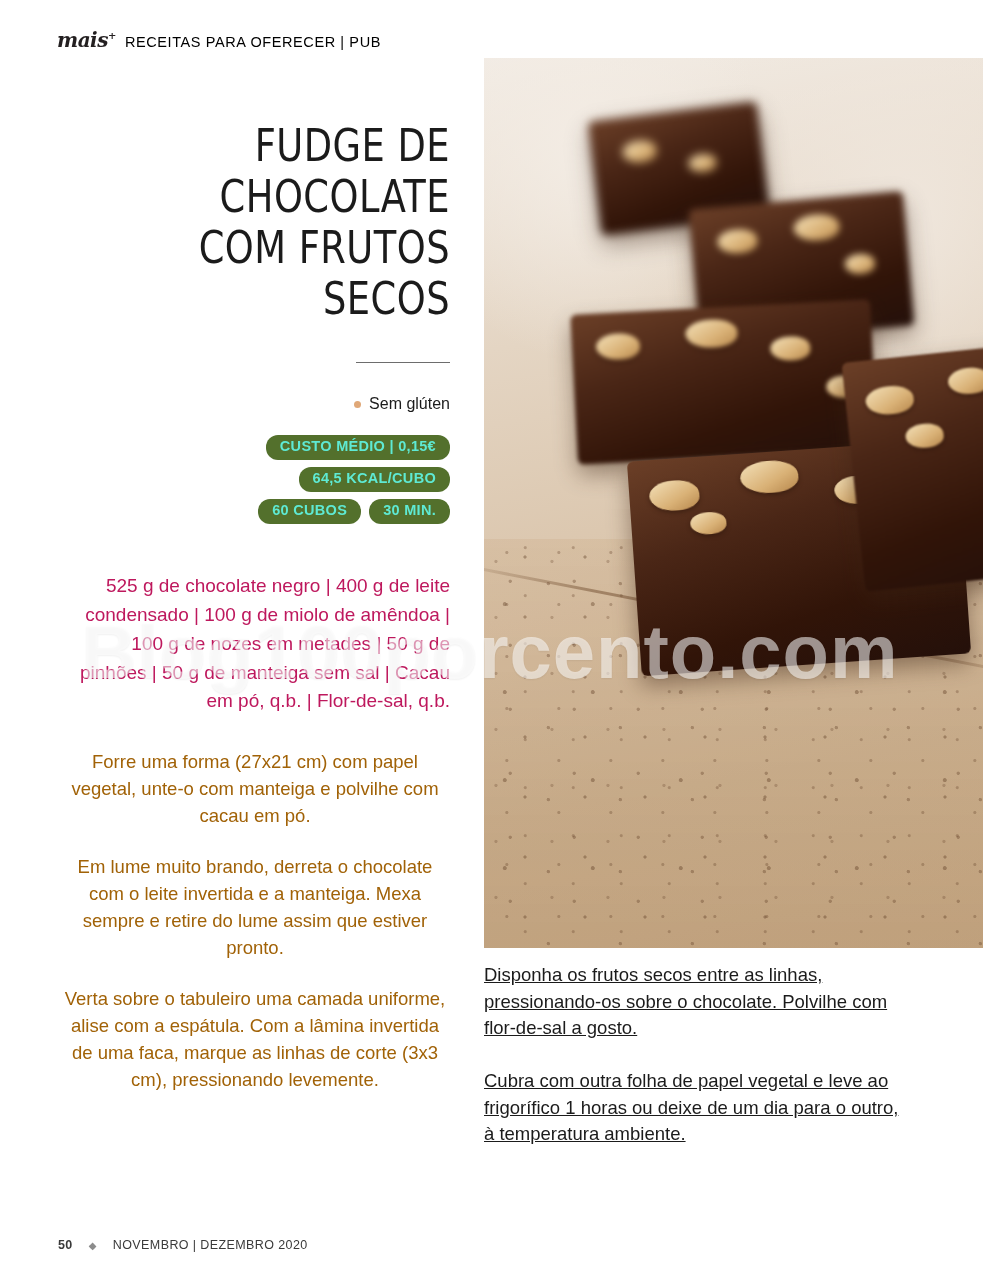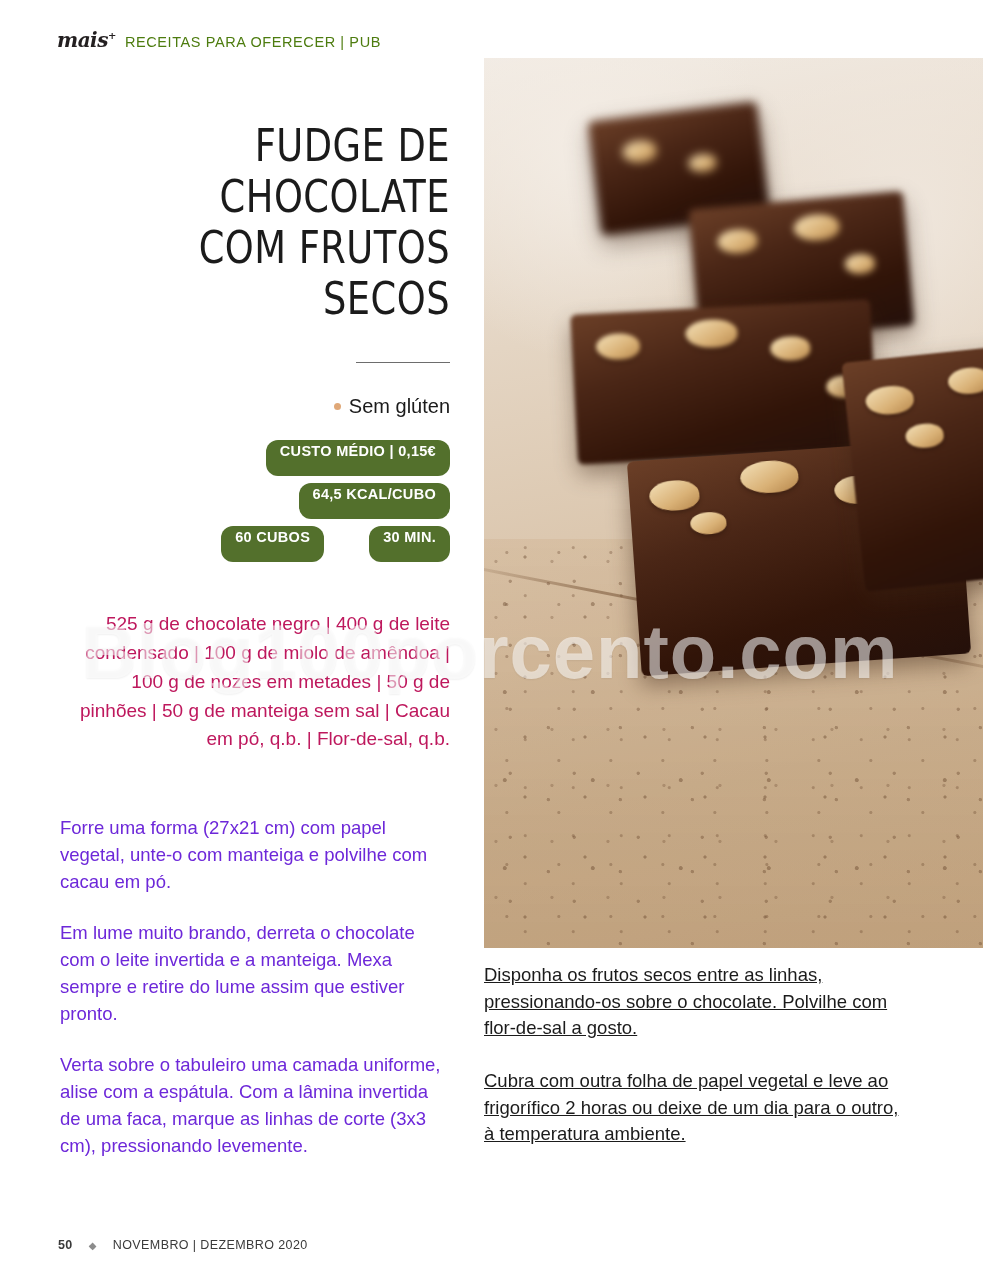--- a/index.html
+++ b/index.html
@@ -33,21 +33,21 @@
     letter-spacing: -0.5px;
     color: #231f20;
   }
   .brand-mark .sup {
     font-size: 10px;
     vertical-align: super;
   }
   .header-title {
     font-size: 14.5px;
     letter-spacing: 0.6px;
-    color: #4d7c0f;
+    color: #000000;
   }
 
   
   .left-col {
     position: absolute;
     top: 120px;
     left: 60px;
     width: 390px;
     text-align: right;
   }
@@ -67,21 +67,21 @@
 
   .title-rule {
     width: 94px;
     height: 1px;
     background: #6d6d6d;
     margin: 38px 0 0 auto;
   }
 
   .tag-gluten {
     margin-top: 32px;
-    font-size: 20px;
+    font-size: 16px;
     color: #1b1b1b;
     display: flex;
     justify-content: flex-end;
     align-items: center;
     gap: 8px;
   }
   .dot-icon {
     width: 7px;
     height: 7px;
     border-radius: 50%;
@@ -96,46 +96,45 @@
     align-items: flex-end;
     gap: 7px;
   }
   .badge-row {
     display: flex;
     justify-content: flex-end;
     gap: 8px;
   }
   .badge {
     background: #53702c;
-    color: #ffffff;
+    color: #5eead4;
     border-radius: 12px;
-    padding: 4px 14px 16px 14px;
+    padding: 4px 14px 5px 14px;
     font-size: 14.5px;
     font-weight: bold;
     letter-spacing: 0.3px;
     white-space: nowrap;
     line-height: 1.1;
-    margin-left: 37px;
   }
 
   .ingredients {
     margin-top: 48px;
     font-size: 19px;
     font-weight: normal;
     line-height: 1.52;
     color: #be185d;
     text-align: right;
   }
 
   .steps {
-    margin-top: 60px;
+    margin-top: 32px;
     font-size: 18.5px;
     line-height: 1.46;
-    color: #6d28d9;
-    text-align: left;
+    color: #a16207;
+    text-align: center;
   }
   .steps p {
     margin: 0 0 24px 0;
   }
   .steps p:last-child { margin-bottom: 0; }
 
   
   .photo {
     position: absolute;
     left: 484px;
@@ -319,20 +318,20 @@
     <span class="nut" style="left:10%; top:12%; width:48px; height:28px;"></span>
     <span class="nut" style="left:52%; top:8%; width:42px; height:26px;"></span>
     <span class="nut" style="left:28%; top:30%; width:38px; height:24px;"></span>
   </div>
 </div>
 
 <div class="watermark">Blog100porcento.com</div>
 
 <div class="right-col">
   <p>Disponha os frutos secos entre as linhas, pressionando-os sobre o chocolate. Polvilhe com flor-de-sal a gosto.</p>
-  <p>Cubra com outra folha de papel vegetal e leve ao frigorífico 2 horas ou deixe de um dia para o outro, à temperatura ambiente.</p>
+  <p>Cubra com outra folha de papel vegetal e leve ao frigorífico 1 horas ou deixe de um dia para o outro, à temperatura ambiente.</p>
 </div>
 
 <div class="page-footer">
   <span class="footer-num">50</span>
   <span class="footer-diamond">◆</span>
   <span>NOVEMBRO | DEZEMBRO 2020</span>
 </div>
 
 </body></html>

